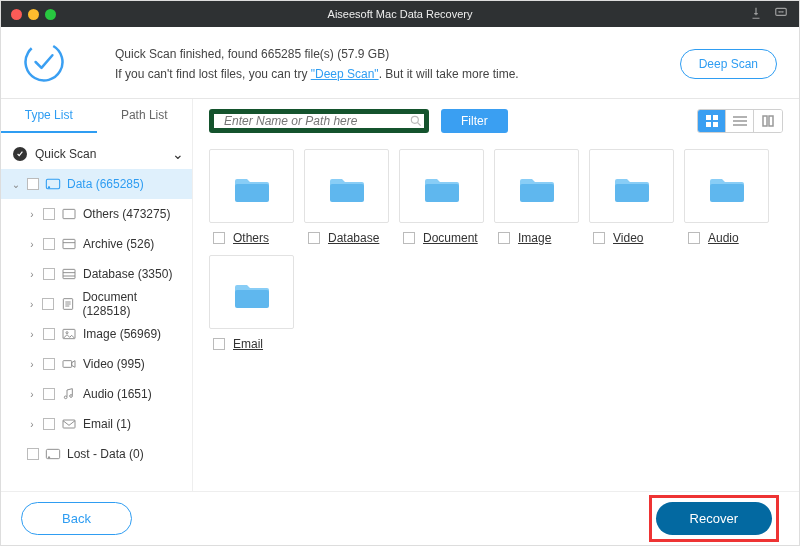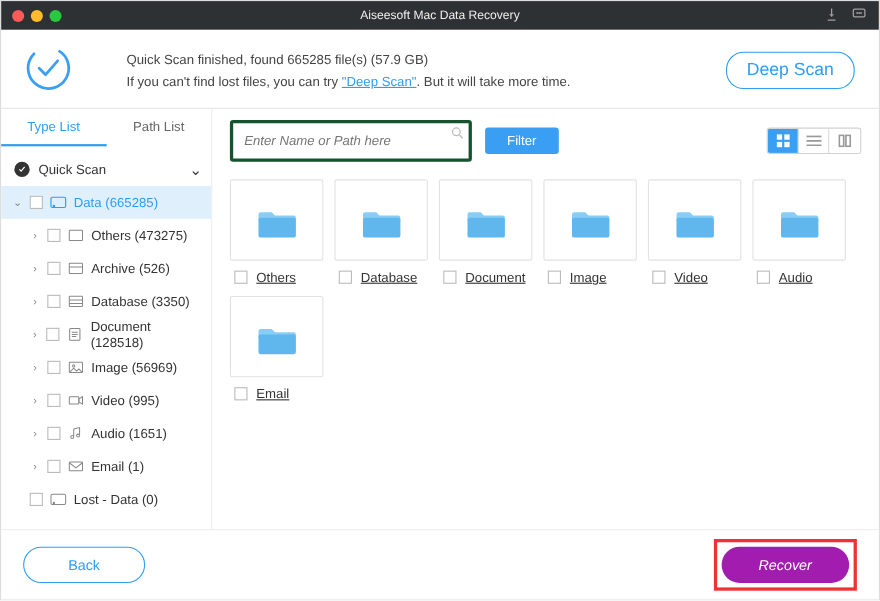--- a/index.html
+++ b/index.html
@@ -10,21 +10,21 @@
   .dot { width:11px; height:11px; border-radius:50%; }
   .close{background:#fc5b57;} .min{background:#fdbc2e;} .max{background:#28c840;}
   .title { position:absolute; left:0; right:0; text-align:center; color:#eee; font-size:11px; pointer-events:none; }
   .title-right { margin-left:auto; display:flex; gap:10px; color:#bbb; opacity:.8; }
   .header { padding:14px 22px 12px; display:flex; align-items:center; gap:18px; border-bottom:1px solid #e6e6e6; }
   .check-circle { width:42px; height:42px; }
   .header-text { flex:1;margin-left:32px; }
   .header-text .line1 { color:#444; margin-bottom:6px; }
   .header-text .line2 { color:#444; }
   .header-text a { color:#2f9df2; text-decoration:underline; }
-  .deepscan { border:1px solid #2f9df2; color:#2f9df2; background:#fff; border-radius:16px; padding:7px 18px; font-size:16px; cursor:pointer; }
+  .deepscan { border:1px solid #2f9df2; color:#2f9df2; background:#fff; border-radius:16px; padding:7px 18px; font-size:12px; cursor:pointer; }
   .body { flex:1; display:flex; min-height:0; }
   .sidebar { width:192px; border-right:1px solid #eee; display:flex; flex-direction:column; }
   .tabs { display:flex; height:34px; }
   .tab { flex:1; display:flex; align-items:center; justify-content:center; border-bottom:2px solid transparent; font-size:12px; color:#666; cursor:pointer; }
   .tab.active { color:#2f9df2; border-bottom-color:#2f9df2; }
   .tree { flex:1; overflow:auto; padding:6px 0; }
   .node { display:flex; align-items:center; gap:6px; height:30px; padding:0 10px; cursor:pointer; }
   .node .arrow { width:10px; color:#888; font-size:10px; display:inline-block; text-align:center;}
   .node .cb { width:12px; height:12px; border:1px solid #bbb; background:#fff; flex:0 0 auto; }
   .node .icon { width:16px; height:14px; display:flex; align-items:center; justify-content:center;}
@@ -32,36 +32,36 @@
   .node.level0 { padding-left:12px; }
   .node.level1 { padding-left:10px; }
   .node.level2 { padding-left:26px; }
   .node.root { justify-content:space-between; color:#333; }
   .node.root .left { display:flex; align-items:center; gap:8px; }
   .filled-circle{ width:14px; height:14px; border-radius:50%; background:#333; display:inline-flex; align-items:center; justify-content:center; }
   .filled-circle svg { width:8px; height:8px; }
   .content { flex:1; display:flex; flex-direction:column; min-width:0; }
   .toolbar { display:flex; align-items:center; gap:12px; padding:10px 16px 8px; }
   .search { flex:0 0 220px; position:relative; }
-  .search input { width:100%; height:38px; border:3px solid #14532d; border-radius:3px; padding:0 26px 0 10px; font-size:12px; color:#333; font-style:italic; }
+  .search input { width:100%; height:24px; border:5px solid #14532d; border-radius:3px; padding:0 26px 0 10px; font-size:12px; color:#333; font-style:italic; }
   .search .sicon { position:absolute; right:6px; top:5px; color:#aaa; }
   .filterbtn { background:#3a9ff2; color:#fff; border:none; border-radius:3px; padding:5px 20px; font-size:12px; cursor:pointer; }
   .views { margin-left:auto; display:flex; border:1px solid #d0d0d0; border-radius:3px; overflow:hidden; }
   .viewbtn { width:28px; height:22px; display:flex; align-items:center; justify-content:center; border-right:1px solid #d0d0d0; cursor:pointer; color:#999; background:#fff;}
   .viewbtn:last-child{border-right:none;}
   .viewbtn.active{ background:#3a9ff2; color:#fff; }
   .grid { padding:8px 16px 12px; display:flex; flex-wrap:wrap; gap:10px; align-content:flex-start; overflow:auto; }
   .tile { width:85px;text-decoration:underline; }
   .thumb { height:74px; border:1px solid #e2e2e2; border-radius:2px; display:flex; align-items:center; justify-content:center; }
   .tlabel { display:flex; align-items:center; gap:8px; margin-top:8px; padding-left:4px; }
   .tlabel .cb { width:12px; height:12px; border:1px solid #bbb; }
-  .footer { height:64px; border-top:1px solid #eee; display:flex; align-items:center; padding:0 20px; gap:24px; }
+  .footer { height:54px; border-top:1px solid #eee; display:flex; align-items:center; padding:0 20px; gap:24px; }
   .backbtn { border:1px solid #2f9df2; color:#2f9df2; background:#fff; border-radius:18px; padding:8px 40px; font-size:13px; cursor:pointer; }
   .recoverwrap { margin-left:auto; padding:4px; border:3px solid #e33; }
-  .recoverbtn { background:#a21caf; color:#fff; border:none; border-radius:18px; padding:9px 34px; font-size:13px; cursor:pointer;font-style:italic; }
+  .recoverbtn { background:#0369a1; color:#fff; border:none; border-radius:18px; padding:9px 34px; font-size:13px; cursor:pointer; }
   
 </style>
 </head>
 <body>
 
 <div class="window">
   <div class="titlebar">
     <div class="traffic">
       <div class="dot close"></div>
       <div class="dot min"></div>

